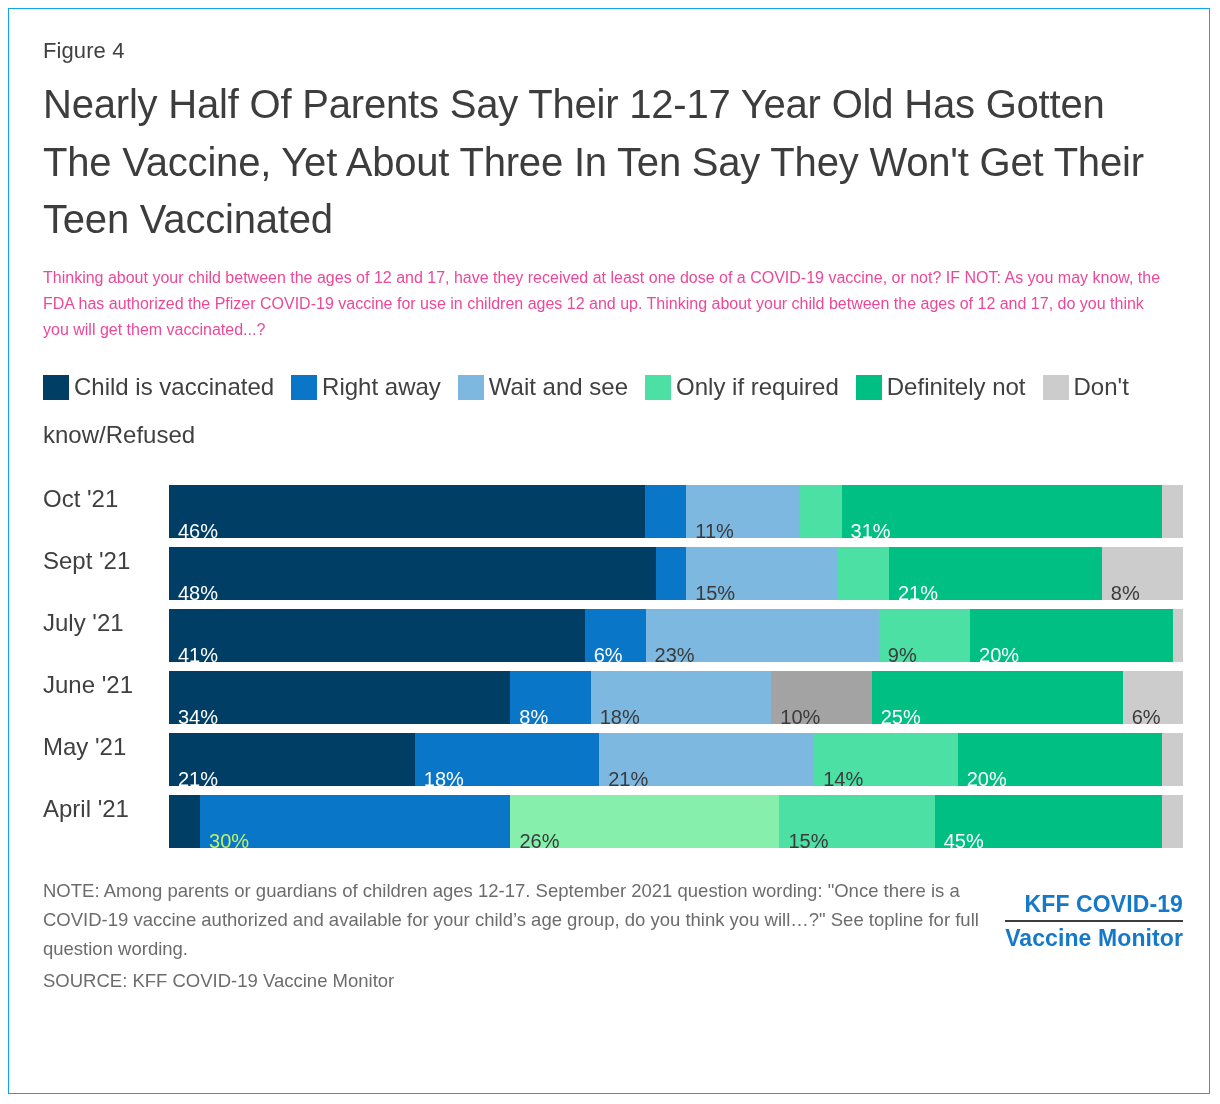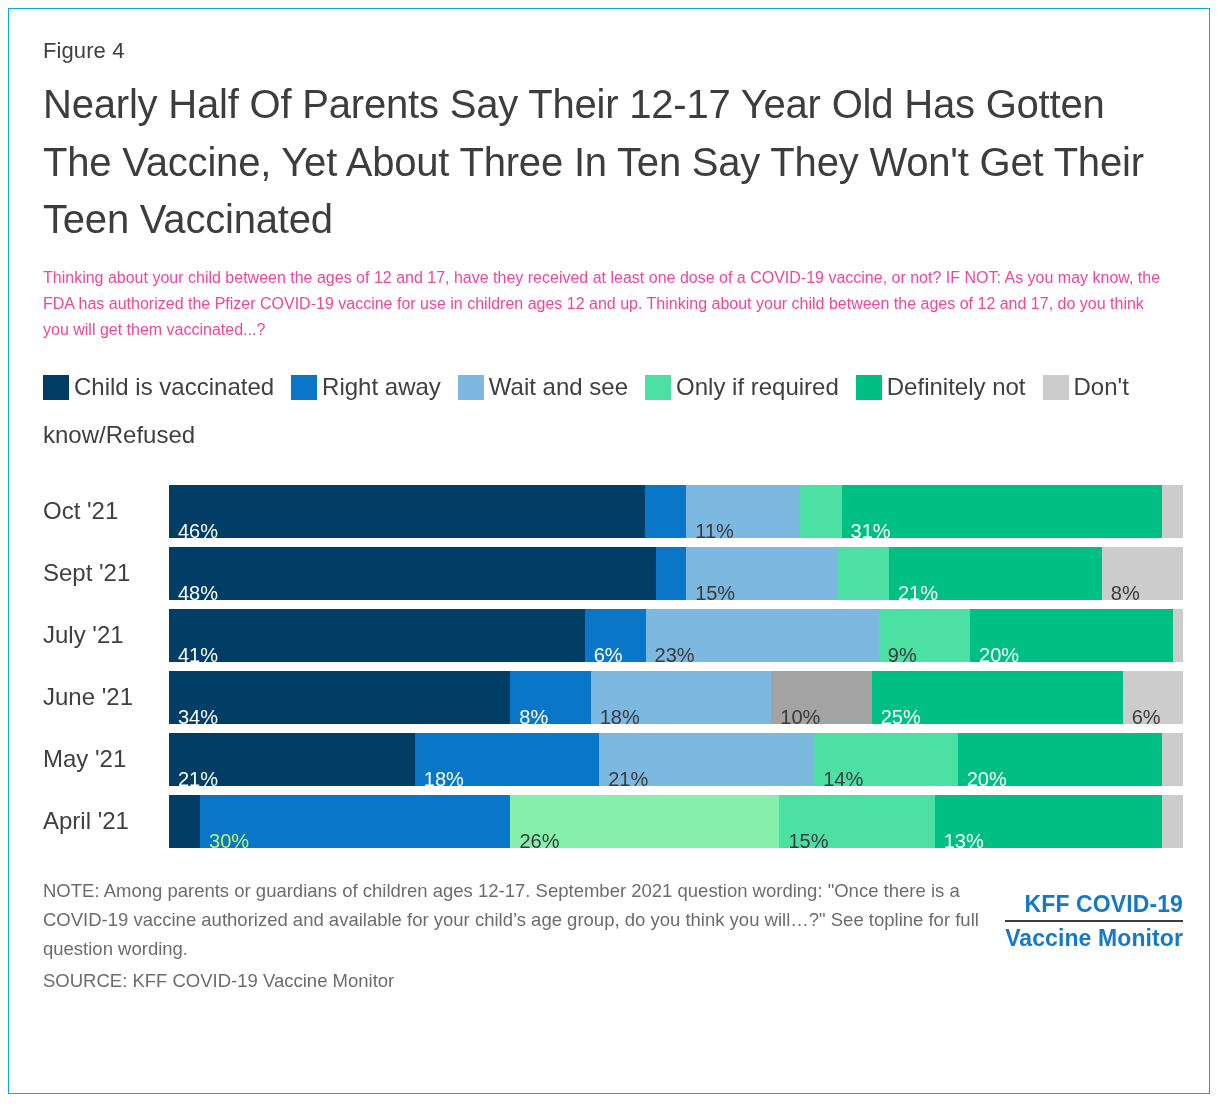--- a/index.html
+++ b/index.html
@@ -89,21 +89,20 @@
     font-size: 0;
   }
 
   
   .chart {
     position: relative;
     width: 1140px;
   }
   .row {
     display: flex;
-    align-items: center;
     height: 53px;
     margin-bottom: 9px;
   }
   .row-label {
     width: 126px;
     flex: 0 0 126px;
     text-align: left;
     font-size: 24px;
     color: #404040;
     padding-right: 0;
@@ -288,21 +287,21 @@
             <div class="seg" title="April '21 — Right away 30%" style="background: rgb(10, 118, 200); width: 30.6122%;">
               <span class="seg-label" style="color: #bef264;">30%</span>
             </div>
             <div class="seg" title="April '21 — Wait and see 26%" style="background: #86efac; width: 26.5306%;">
               <span class="seg-label" style="color: rgb(59, 59, 59);">26%</span>
             </div>
             <div class="seg" title="April '21 — Only if required 15%" style="background: rgb(76, 224, 165); width: 15.3061%;">
               <span class="seg-label" style="color: rgb(59, 59, 59);">15%</span>
             </div>
             <div class="seg" title="April '21 — Definitely not 22%" style="background: rgb(0, 191, 130); width: 22.449%;">
-              <span class="seg-label" style="color: rgb(255, 255, 255);">13%</span>
+              <span class="seg-label" style="color: rgb(255, 255, 255);">45%</span>
             </div>
             <div class="seg" title="April '21 — Don't know/Refused" style="background: rgb(204, 204, 204); width: 2.04082%;"></div>
           </div>
         </div>
       </div>
 
     <div class="footer">
       <div class="footnotes">
         <p class="footnote-note">NOTE: Among parents or guardians of children ages 12-17. September 2021 question wording: "Once there is a COVID-19 vaccine authorized and available for your child’s age group, do you think you will…?" See topline for full question wording.</p>
         <p class="footnote-source">SOURCE: KFF COVID-19 Vaccine Monitor</p>

